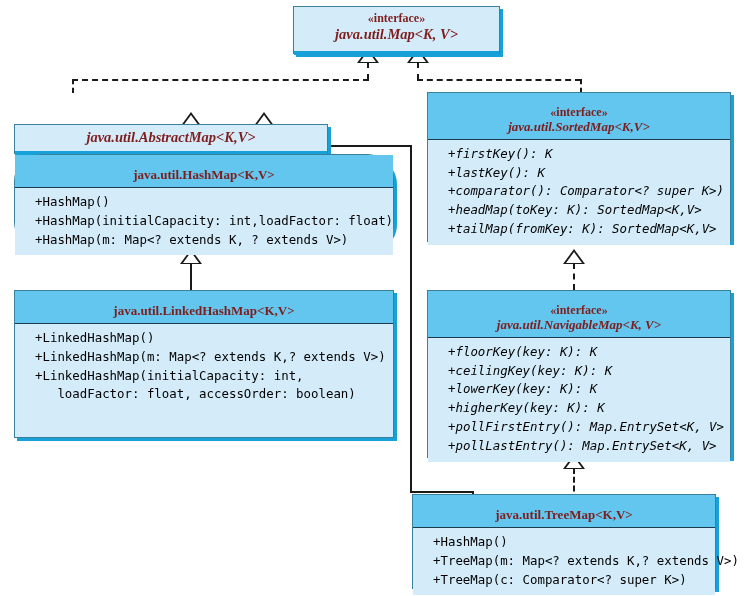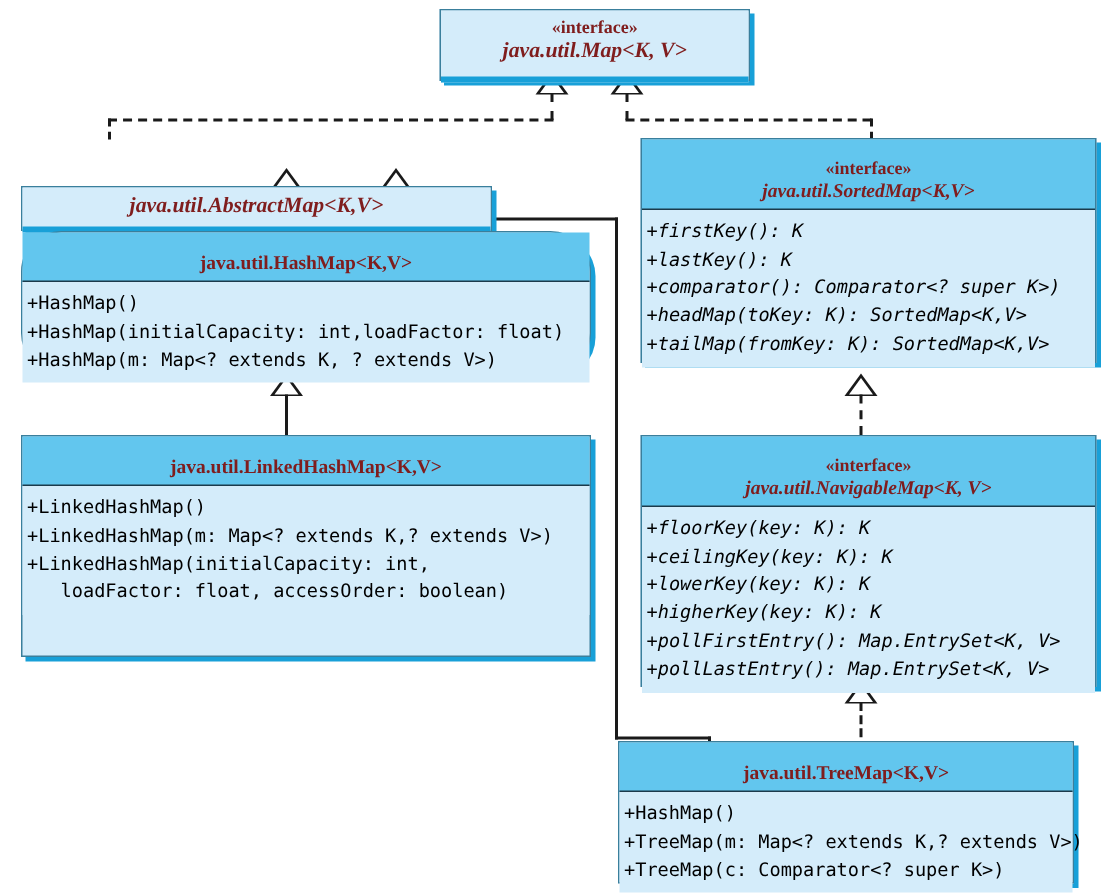--- a/index.html
+++ b/index.html
@@ -52,21 +52,21 @@
     display: block;
   }
   .uml-box .cname.ital {
     font-style: italic;
   }
   .uml-box .cname.big {
     font-size: 14.5px;
   }
   .uml-box .body {
     box-sizing: border-box;
-    padding: 5px 7px 6px 3px;
+    padding: 5px 7px 6px 20px;
     font-family: "DejaVu Sans Mono", monospace;
     font-size: 12.4px;
     line-height: 1.52;
     color: #000000;
     background: #d4ecfa;
   }
   .uml-box .body.ital .m {
     font-style: italic;
   }
   .m {

